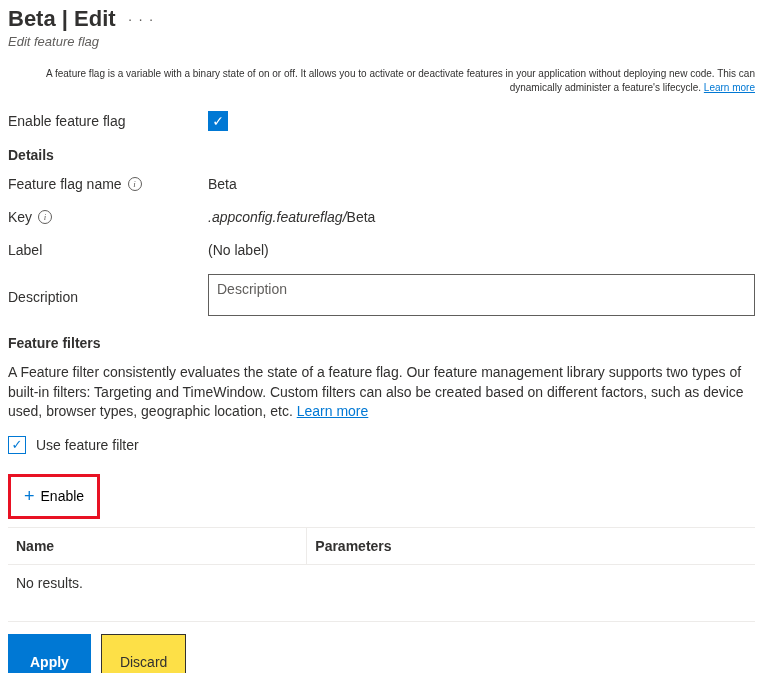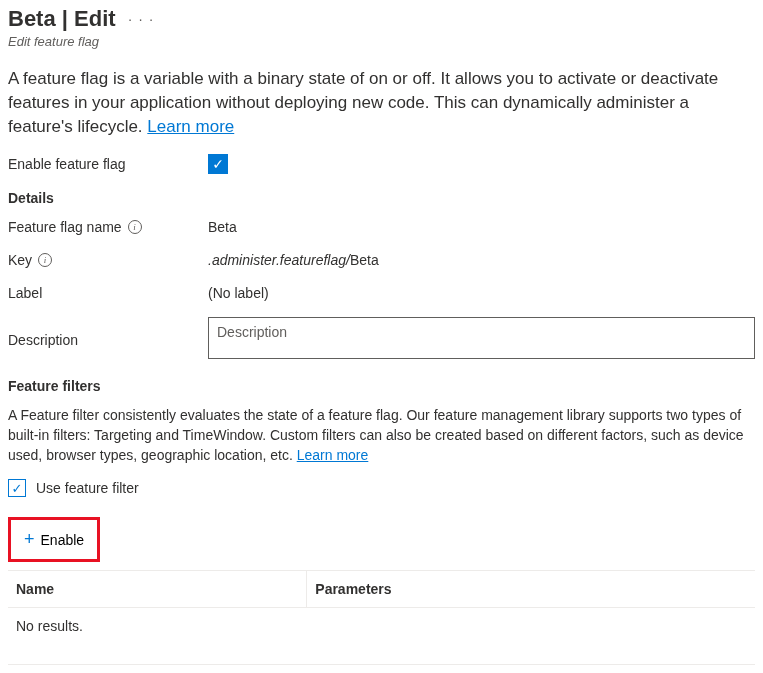--- a/index.html
+++ b/index.html
@@ -9,21 +9,21 @@
       color: #323130;
       padding: 6px 8px;
       width: 763px;
       background: #fff;
     }
     .header { margin-bottom: 18px; }
     .title-row { display: flex; align-items: center; gap: 12px; }
     .title { font-size: 22px; font-weight: 600; }
     .more-dots { color: #605e5c; font-size: 14px; letter-spacing: 1px; cursor: pointer; }
     .subtitle { font-size: 13px; color: #605e5c; margin-top: 2px; font-style: italic; }
-    .desc-text { font-size: 17px; line-height: 1.4; margin-bottom: 16px; }
+    .desc-text { font-size: 10px; line-height: 1.4; margin-bottom: 16px; text-align: right; }
     .link { color: #0078d4; text-decoration: underline; cursor: pointer; }
     .form-row { display: flex; align-items: center; margin-bottom: 16px; }
     .form-label { width: 200px; font-size: 14px; display: flex; align-items: center; gap: 6px; }
     .form-value { flex: 1; font-size: 14px; }
     .checkbox-box {
       width: 20px; height: 20px; background: #0078d4; display: inline-flex;
       align-items: center; justify-content: center; cursor: pointer;
     }
     .checkbox-check { color: #fff; font-size: 14px; }
     .section-header { font-weight: 600; font-size: 14px; margin-bottom: 12px; margin-top: 4px; }
@@ -107,21 +107,21 @@
   </div>
   <div class="form-value pad-val">Beta</div>
 </div>
 
 <div class="form-row">
   <div class="form-label">
     <span>Key</span>
     <span class="info-icon">i</span>
   </div>
   <div class="form-value pad-val key-value">
-    <span class="key-italic">.administer.featureflag/</span>
+    <span class="key-italic">.appconfig.featureflag/</span>
       <span>Beta</span>
   </div>
 </div>
 
 <div class="form-row">
   <div class="form-label">Label</div>
   <div class="form-value pad-val">(No label)</div>
 </div>
 
 <div class="form-row">

